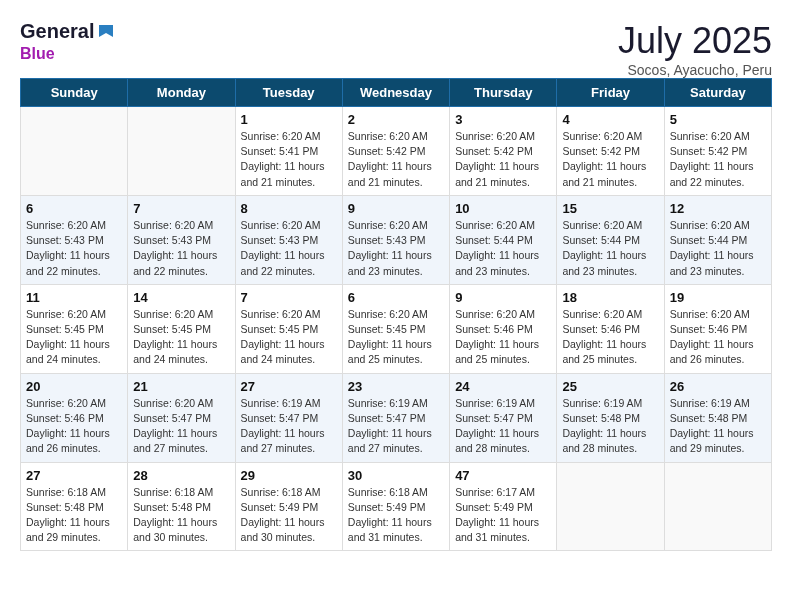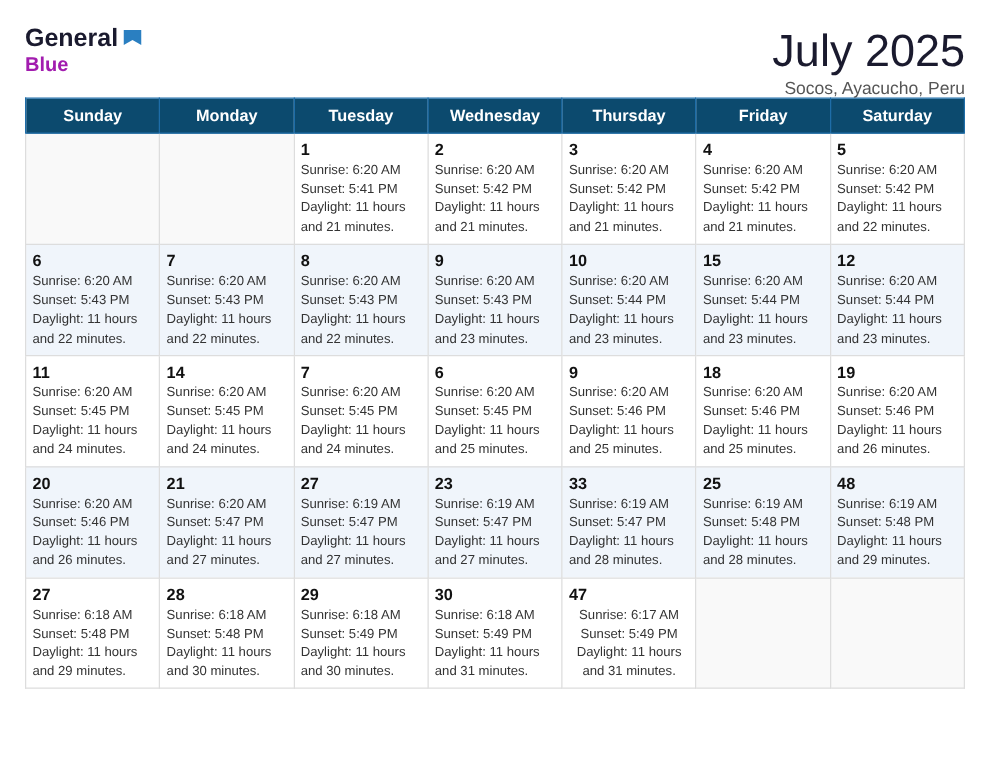--- a/index.html
+++ b/index.html
@@ -245,33 +245,33 @@
 Sunset: 5:47 PM
 Daylight: 11 hours and 27 minutes.</div>
         </td>
         <td>
           <span class="day-number">23</span>
           <div class="day-info" style="white-space: pre-line;">Sunrise: 6:19 AM
 Sunset: 5:47 PM
 Daylight: 11 hours and 27 minutes.</div>
         </td>
         <td>
-          <span class="day-number">33</span>
+          <span class="day-number">24</span>
           <div class="day-info" style="white-space: pre-line;">Sunrise: 6:19 AM
 Sunset: 5:47 PM
 Daylight: 11 hours and 28 minutes.</div>
         </td>
         <td>
           <span class="day-number">25</span>
           <div class="day-info" style="white-space: pre-line;">Sunrise: 6:19 AM
 Sunset: 5:48 PM
 Daylight: 11 hours and 28 minutes.</div>
         </td>
         <td>
-          <span class="day-number">48</span>
+          <span class="day-number">26</span>
           <div class="day-info" style="white-space: pre-line;">Sunrise: 6:19 AM
 Sunset: 5:48 PM
 Daylight: 11 hours and 29 minutes.</div>
         </td>
       </tr>
       <tr>
         <td>
           <span class="day-number">27</span>
           <div class="day-info" style="white-space: pre-line;">Sunrise: 6:18 AM
 Sunset: 5:48 PM
@@ -290,21 +290,21 @@
 Daylight: 11 hours and 30 minutes.</div>
         </td>
         <td>
           <span class="day-number">30</span>
           <div class="day-info" style="white-space: pre-line;">Sunrise: 6:18 AM
 Sunset: 5:49 PM
 Daylight: 11 hours and 31 minutes.</div>
         </td>
         <td>
           <span class="day-number">47</span>
-          <div class="day-info" style="white-space: pre-line; text-align: center;">Sunrise: 6:17 AM
+          <div class="day-info" style="white-space: pre-line;">Sunrise: 6:17 AM
 Sunset: 5:49 PM
 Daylight: 11 hours and 31 minutes.</div>
         </td>
         <td class="empty"></td>
         <td class="empty"></td>
       </tr>
     </tbody>
 </table>
 
 </body></html>

